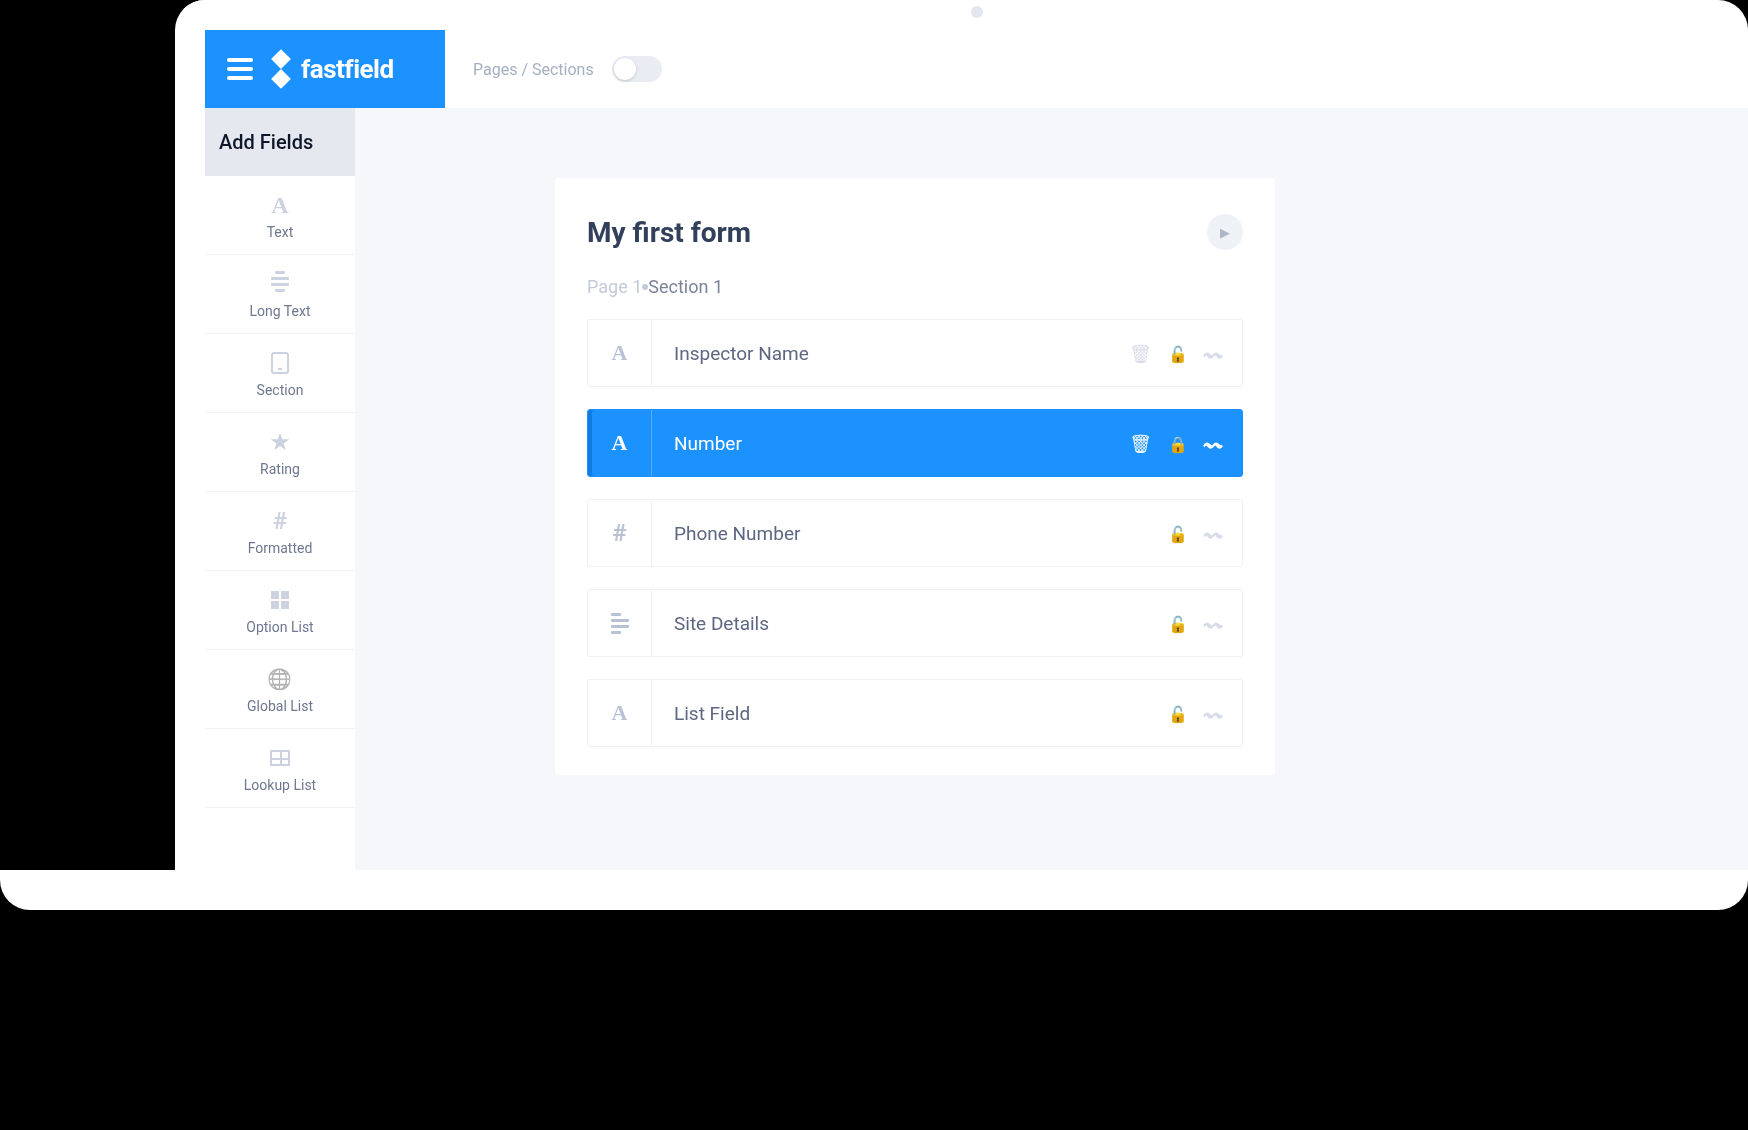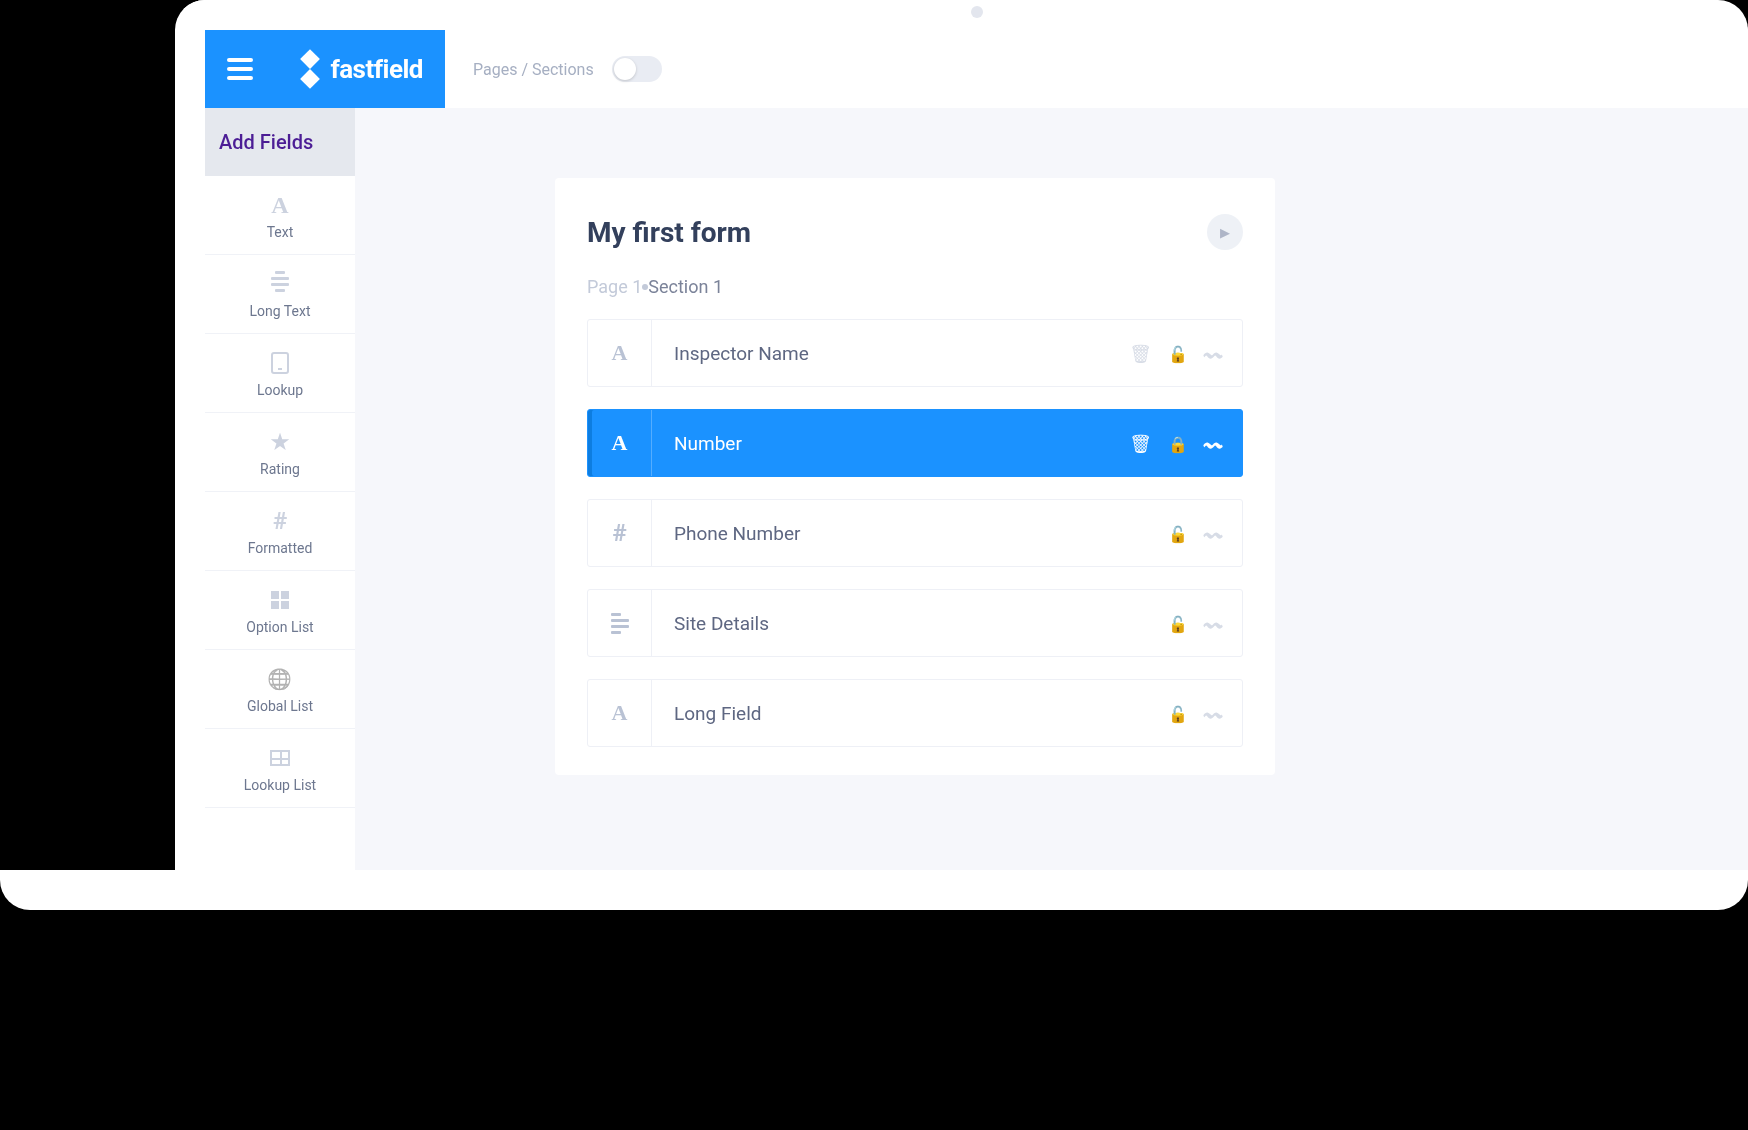--- a/index.html
+++ b/index.html
@@ -49,21 +49,20 @@
 
 .brand-block {
   display: flex;
   align-items: center;
   gap: 16px;
   padding: 0 22px;
   background: #1b92ff;
   color: #fff;
   width: 240px;
   flex: 0 0 240px;
-  justify-content: space-between;
 }
 .hamburger { display: flex; flex-direction: column; gap: 5px; cursor: pointer; }
 .hamburger span { display: block; width: 26px; height: 4px; background: #fff; border-radius: 2px; }
 .brand-logo { display: flex; align-items: center; gap: 8px; font-weight: 700; font-size: 26px; letter-spacing: -0.5px; }
 .brand-diamond { width: 24px; height: 24px; transform: rotate(45deg); position: relative; }
 .brand-diamond::before, .brand-diamond::after { content: ""; position: absolute; background: #fff; width: 14px; height: 14px; }
 .brand-diamond::before { left: -2px; top: -2px; }
 .brand-diamond::after { right: -2px; bottom: -2px; }
 
 .topbar-right {
@@ -85,21 +84,21 @@
 
 .sidebar {
   width: 150px;
   flex: 0 0 150px;
   background: #fff;
   display: flex;
   flex-direction: column;
 }
 .sidebar-header {
   background: #e5e8ee;
-  color: #4c1d95;
+  color: #0f172a;
   font-size: 20px;
   font-weight: 500;
   padding: 22px 14px;
   width: 150px;
 }
 .field-type {
   display: flex;
   flex-direction: column;
   align-items: center;
   gap: 6px;
@@ -213,21 +212,21 @@
               <span></span>
               <span></span>
               <span></span>
             </span>
           <span class="ft-label">Long Text</span>
         </div>
         <div class="field-type">
           <span class="ft-icon">
               <span class="i-tablet"></span>
             </span>
-          <span class="ft-label">Lookup</span>
+          <span class="ft-label">Section</span>
         </div>
         <div class="field-type">
           <span class="ft-icon i-star"></span>
           <span class="ft-label">Rating</span>
         </div>
         <div class="field-type">
           <span class="ft-icon i-hash"></span>
           <span class="ft-label">Formatted</span>
         </div>
         <div class="field-type">
@@ -307,21 +306,21 @@
                 </div>
               <div class="row-label">Site Details</div>
               <div class="row-actions">
                 <span class="i-unlock"></span>
                 <span class="i-spark"></span>
               </div>
             </div>
 
             <div class="field-row">
               <div class="row-icon i-A">A</div>
-              <div class="row-label">Long Field</div>
+              <div class="row-label">List Field</div>
               <div class="row-actions">
                 <span class="i-unlock"></span>
                 <span class="i-spark"></span>
               </div>
             </div>
 
           </div>
         </div>
       </div>
     </div>

